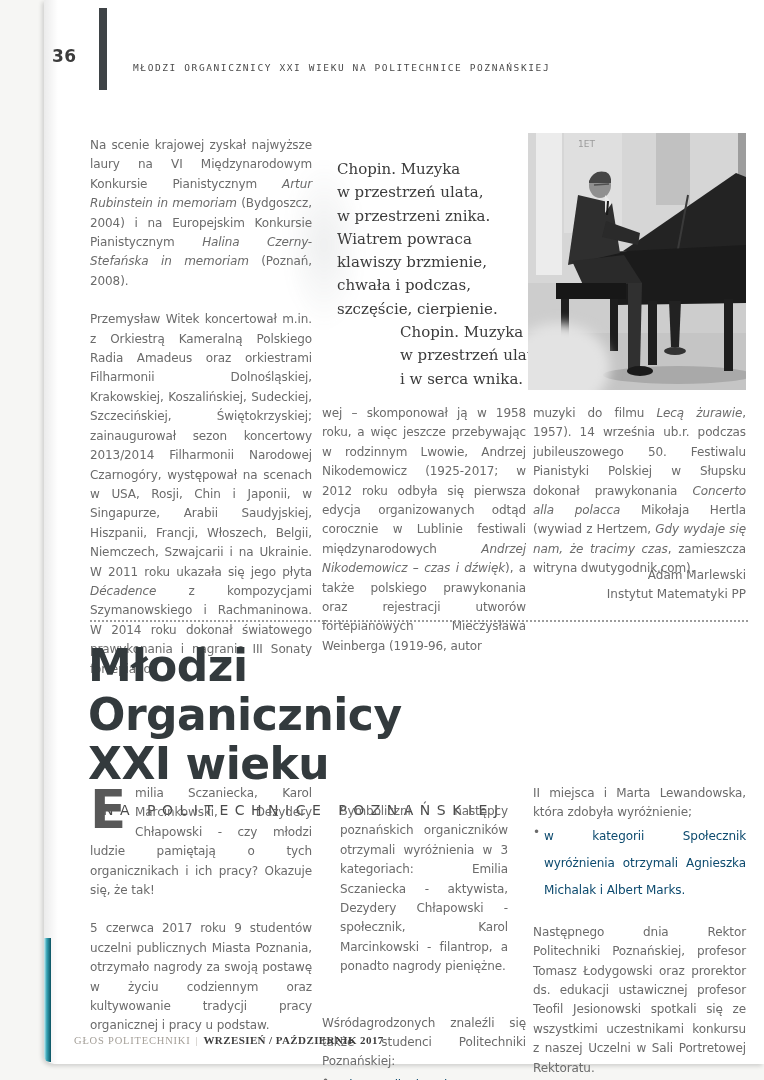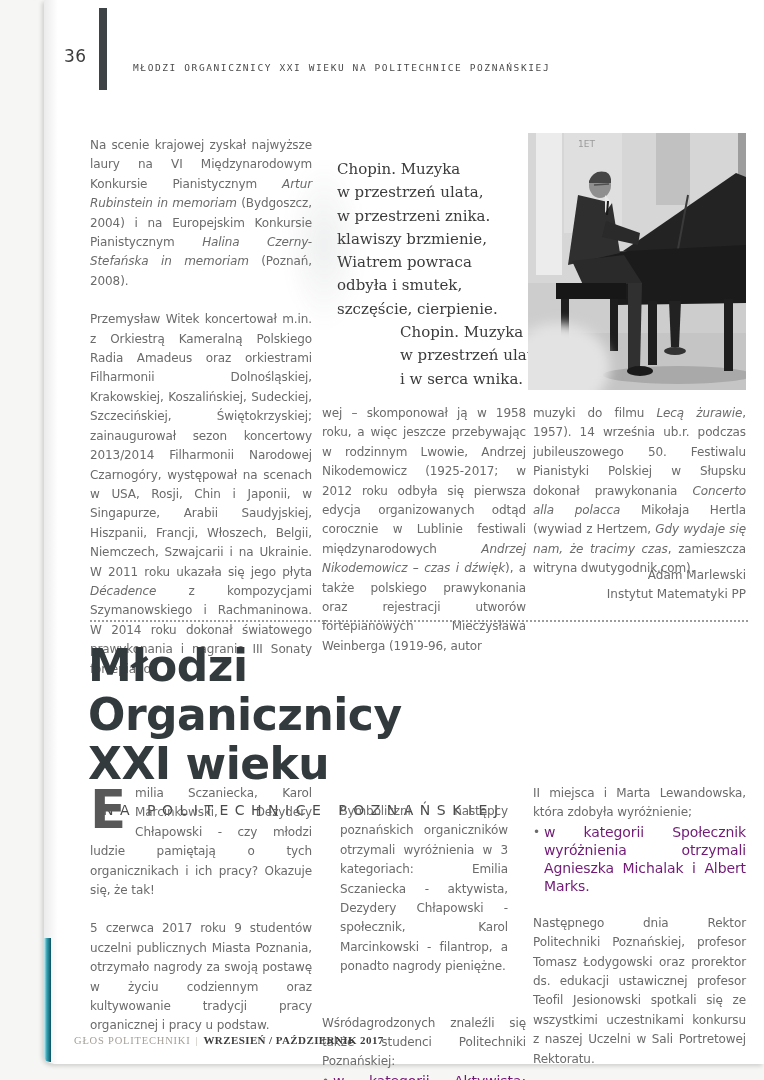--- a/index.html
+++ b/index.html
@@ -18,21 +18,21 @@
     content:"";position:absolute;left:0;top:0;bottom:0;width:14px;
     background:linear-gradient(to right,rgba(0,0,0,0.08),rgba(0,0,0,0));
     border-bottom-left-radius:10px;pointer-events:none;
   }
   .edge-strip{
     position:absolute;left:44px;top:938px;width:7px;height:124px;
     background:linear-gradient(to right,#cdeef2,#35a3b5 40%,#0c5261);
     border-bottom-left-radius:6px;
   }
   
-  .page-number{position:absolute;left:20px;top:46px;font-size:17px;font-weight:normal;color:#3c3c3c;letter-spacing:0.5px;}
+  .page-number{position:absolute;left:8px;top:46px;font-size:17px;font-weight:bold;color:#3c3c3c;letter-spacing:0.5px;}
   .head-bar{position:absolute;left:55px;top:8px;width:8px;height:82px;background:#3e4346;}
   .running-head{
     position:absolute;left:89px;top:62px;width:420px;
     font-family:"DejaVu Sans Mono",monospace;font-size:9.5px;letter-spacing:1.6px;color:#4a4a4a;
   }
   
   .bt{font-size:12px;line-height:19.4px;color:#6b6b6b;text-align:justify;letter-spacing:-0.1px;}
   .bt + .bt{margin-top:19px;}
   .it{font-style:italic;}
   .col{position:absolute;}
@@ -56,21 +56,21 @@
   .article-head{position:absolute;left:44px;top:641px;width:470px;}
   .title-line{font-size:44px;line-height:49px;font-weight:bold;color:#333a3d;letter-spacing:-0.5px;font-family:"DejaVu Sans",sans-serif;}
   .subtitle{margin-top:14px;margin-left:15px;font-size:14px;letter-spacing:6.5px;color:#4b4b4b;}
   .abody{top:784px;}
   .dropcap{
     float:left;font-size:53px;line-height:46px;font-weight:bold;color:#585858;
     padding:3px 9px 0 0;
   }
   .bullet-row{display:flex;margin-top:0;}
   .bullet-glyph{flex:none;width:11px;color:#6b6b6b;font-size:12px;line-height:19.4px;}
-  .bullet-text{flex:1;font-size:14px;line-height:18px;color:#701a75;text-align:justify;letter-spacing:-0.1px;}
+  .bullet-text{flex:1;font-size:12px;line-height:27px;color:#0c4a6e;text-align:justify;letter-spacing:-0.1px;}
   
   .footer{position:absolute;left:30px;top:1034px;font-family:Liberation Serif, serif;font-size:10.5px;color:#a39e97;letter-spacing:0.8px;}
   .footer .sep{color:#bdb8b1;margin:0 5px;}
   .footer .issue{font-weight:bold;color:#3d3d3d;font-size:11px;letter-spacing:0.4px;}
   
   .smudge{position:absolute;left:240px;top:160px;width:80px;height:170px;
     background:radial-gradient(closest-side,rgba(90,100,105,0.10),rgba(0,0,0,0));
     filter:blur(4px);pointer-events:none;}
 </style>
 </head>
@@ -86,23 +86,23 @@
 
   <div class="col c1" style="top:136px;">
     <p class="bt" style="margin:0;"><span>Na scenie krajowej zyskał najwyższe laury na VI Międzynarodowym Konkursie Pianistycznym </span><span class="it">Artur Rubinstein in memoriam</span><span> (Bydgoszcz, 2004) i na Europejskim Konkursie Pianistycznym </span><span class="it">Halina Czerny-Stefańska in memoriam</span><span> (Poznań, 2008).</span></p>
     <p class="bt" style="margin:19px 0 0 0;"><span>Przemysław Witek koncertował m.in. z Orkiestrą Kameralną Polskiego Radia Amadeus oraz orkiestrami Filharmonii Dolnośląskiej, Krakowskiej, Koszalińskiej, Sudeckiej, Szczecińskiej, Świętokrzyskiej; zainaugurował sezon koncertowy 2013/2014 Filharmonii Narodowej Czarnogóry, występował na scenach w USA, Rosji, Chin i Japonii, w Singapurze, Arabii Saudyjskiej, Hiszpanii, Francji, Włoszech, Belgii, Niemczech, Szwajcarii i na Ukrainie. W 2011 roku ukazała się jego płyta </span><span class="it">Décadence</span><span> z kompozycjami Szymanowskiego i Rachmaninowa. W 2014 roku dokonał światowego prawykonania i nagrania III Sonaty fortepiano-</span></p>
   </div>
 
   <div class="poem">
     <div>Chopin. Muzyka</div>
     <div>w przestrzeń ulata,</div>
     <div>w przestrzeni znika.</div>
+    <div>Wiatrem powraca</div>
     <div>klawiszy brzmienie,</div>
-    <div>Wiatrem powraca</div>
-    <div>odbyła i smutek,</div>
+    <div>chwała i podczas,</div>
     <div>szczęście, cierpienie.</div>
     <div class="indent">Chopin. Muzyka</div>
     <div class="indent">w przestrzeń ulata</div>
     <div class="indent">i w serca wnika.</div>
   </div>
 
   <div class="photo">
     <svg width="218" height="257" viewBox="0 0 218 257">
       <defs>
         <filter id="blur1" x="-50%" y="-50%" width="200%" height="200%">

